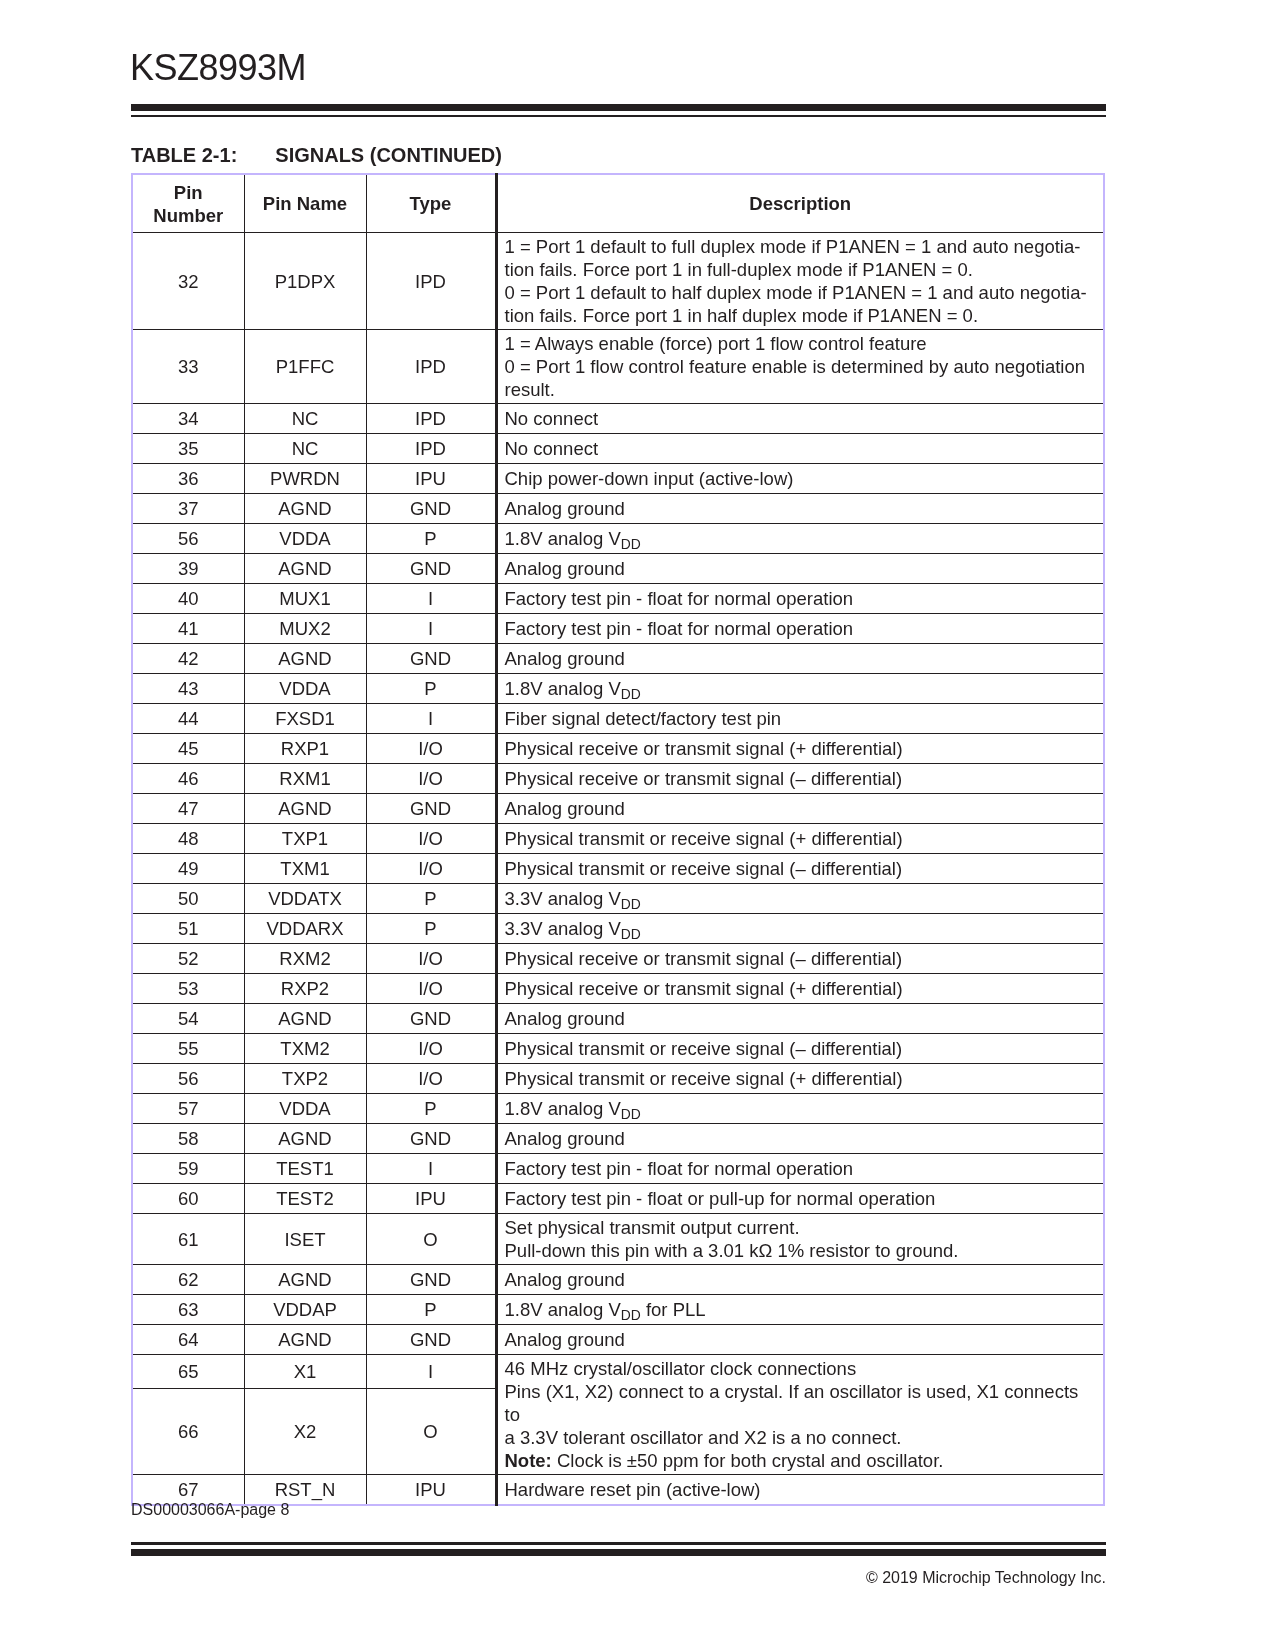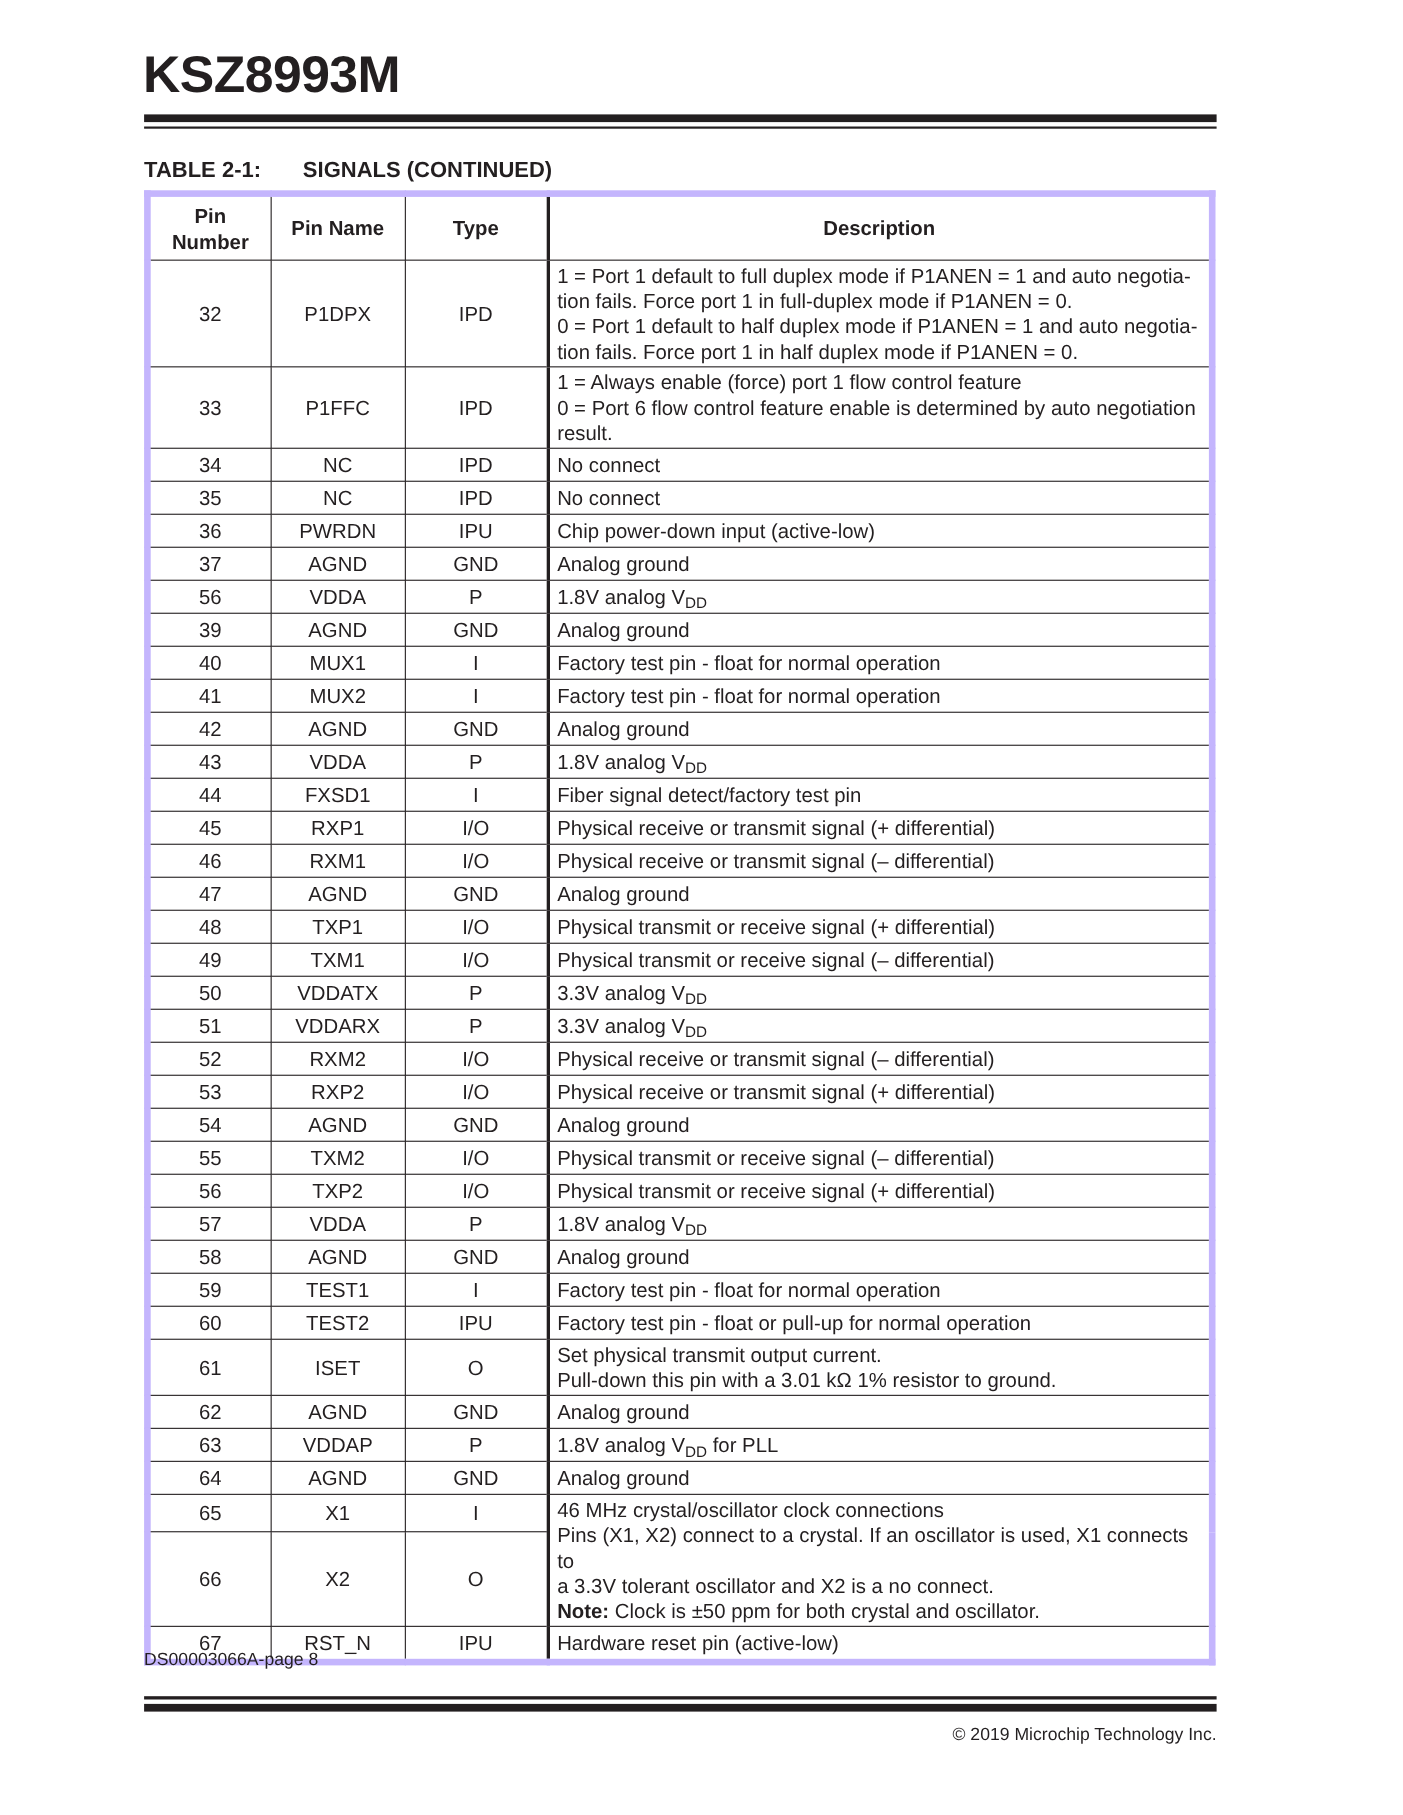--- a/index.html
+++ b/index.html
@@ -2,21 +2,21 @@
 <html><head>
 <meta charset="utf-8">
 <style>
   html, body { margin: 0; padding: 0; background: #ffffff; }
   body {
     width: 1275px; height: 1650px; position: relative; overflow: hidden;
     font-family: "Liberation Sans", sans-serif; color: #231f20;
   }
   .doc-title {
     position: absolute; left: 130px; top: 40px;
-    font-size: 47px; font-weight: bold; letter-spacing: -0.5px; line-height: 56px;
+    font-size: 36px; font-weight: normal; letter-spacing: -0.5px; line-height: 56px;
   }
   .rule-thick-top { position: absolute; left: 131px; width: 975px; top: 104px; height: 7px; background: #231f20; }
   .rule-thin-top  { position: absolute; left: 131px; width: 975px; top: 115px; height: 2px; background: #231f20; }
   .table-caption {
     position: absolute; left: 131px; top: 143px;
     font-size: 20px; font-weight: bold; line-height: 24px; white-space: nowrap;
   }
   .table-caption .cap-title { margin-left: 38px; }
 
   table.signals {
@@ -28,21 +28,21 @@
   table.signals col.c2 { width: 122px; }
   table.signals col.c3 { width: 130px; }
   table.signals col.c4 { width: auto; }
   table.signals th, table.signals td {
     border: 1.5px solid #231f20; padding: 0 7px; vertical-align: middle;
   }
   table.signals th { font-weight: bold; text-align: center; height: 57px; line-height: 23px; }
   table.signals td.num, table.signals td.name, table.signals td.type { text-align: center; }
   table.signals td.desc { text-align: left; border-left: 3px solid #231f20; padding-top: 2px; padding-bottom: 2px; }
   table.signals th.desc-h { border-left: 3px solid #231f20; }
-  table.signals { border: 6px solid #c4b5fd; }
+  table.signals { border: 2px solid #c4b5fd; }
   table.signals tr.single td { height: 25px; }
   .desc-line { display: block; }
   sub { font-size: 0.75em; line-height: 0; vertical-align: -0.3em; }
   b.note { font-weight: bold; }
 
   .rule-thin-bot  { position: absolute; left: 131px; width: 975px; top: 1542px; height: 3px; background: #231f20; }
   .rule-thick-bot { position: absolute; left: 131px; width: 975px; top: 1549px; height: 7px; background: #231f20; }
   .footer-left {
     position: absolute; left: 131px; top: 1500px; font-size: 16px; line-height: 20px;
   }
@@ -90,21 +90,21 @@
           <span class="desc-line">0 = Port 1 default to half duplex mode if P1ANEN = 1 and auto negotia-</span>
           <span class="desc-line">tion fails. Force port 1 in half duplex mode if P1ANEN = 0.</span>
         </td>
       </tr>
       <tr>
         <td class="num">33</td>
         <td class="name">P1FFC</td>
         <td class="type">IPD</td>
         <td class="desc">
           <span class="desc-line">1 = Always enable (force) port 1 flow control feature</span>
-          <span class="desc-line">0 = Port 6 flow control feature enable is determined by auto negotiation</span>
+          <span class="desc-line">0 = Port 1 flow control feature enable is determined by auto negotiation</span>
           <span class="desc-line">result.</span>
         </td>
       </tr>
       <tr class="single">
         <td class="num">34</td>
         <td class="name">NC</td>
         <td class="type">IPD</td>
         <td class="desc">
           <span class="desc-line">No connect</span>
         </td>

